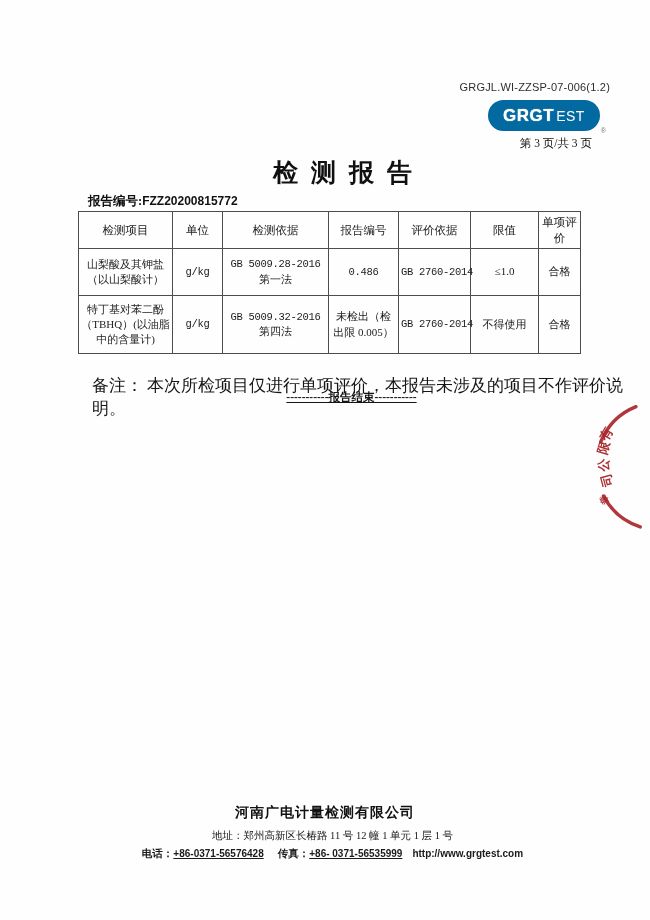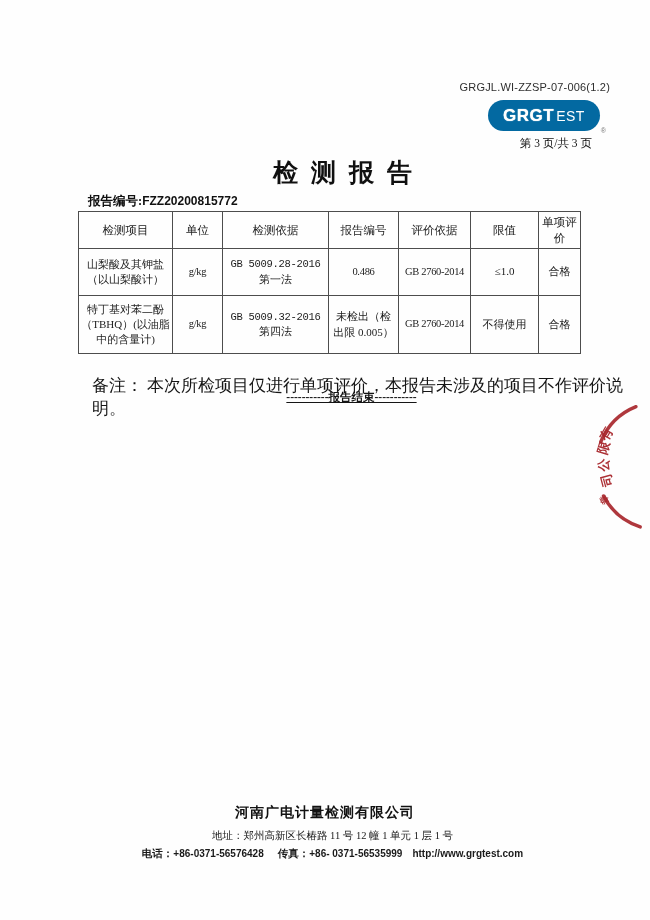--- a/index.html
+++ b/index.html
@@ -49,21 +49,21 @@
   }
   .report-no .val { font-family:"Liberation Sans", sans-serif; font-size:12px; }
 
   .tbl-wrap { position:absolute; top:211px; left:78px; width:502px; }
   table { width:100%; border-collapse:collapse; table-layout:fixed; }
   th,td {
     border:1px solid #4d4d4d; text-align:center; vertical-align:middle;
     font-size:11px; font-weight:normal; padding:2px; line-height:1.4; color:#1b1b1b;
   }
   th { font-size:11.5px; }
-  .c-lat { font-family:Liberation Serif, serif; font-size:10.5px; letter-spacing:-.3px; white-space:nowrap; }
+  .c-lat { font-family:Liberation Mono, monospace; font-size:10.5px; letter-spacing:-.3px; white-space:nowrap; }
   .two-line span { display:block; }
   .two-line .std { font-family:Liberation Mono, monospace; font-size:10.5px; letter-spacing:-.3px; white-space:nowrap; }
 
   .remark { position:absolute; top:374px; left:92px; font-size:17px; color:#151515; }
   .remark .lbl { margin-right:4px; }
   .end-line {
     position:absolute; top:390px; left:78px; width:502px; padding-left:45px;
     text-align:center; font-size:11.5px; font-weight:bold; color:#151515;text-decoration:underline;
   }
 
@@ -74,21 +74,21 @@
     font-size:14px; font-weight:bold; letter-spacing:1px; color:#111;
   }
   .footer-address {
     position:absolute; top:829px; left:0; width:100%; text-align:center;
     padding-left:15px; font-size:10.5px; color:#1a1a1a;
   }
   .footer-contact {
     position:absolute; top:847px; left:0; width:100%; text-align:center;
     padding-left:15px; font-size:10.5px; font-weight:bold; color:#1a1a1a;
   }
-  .footer-contact .num { font-family:"Liberation Sans", sans-serif; font-size:10px; }
+  .footer-contact .num { font-family:"Liberation Sans", sans-serif; font-size:10px;text-decoration:underline; }
   .footer-contact .gap { display:inline-block; width:14px; }
   .footer-contact .url { font-family:"Liberation Sans", sans-serif; font-size:10px; margin-left:10px; }
 </style>
 </head>
 <body>
 
 <div class="page">
 
   <div class="doc-code">GRGJL.WI-ZZSP-07-006(1.2)</div>
 

